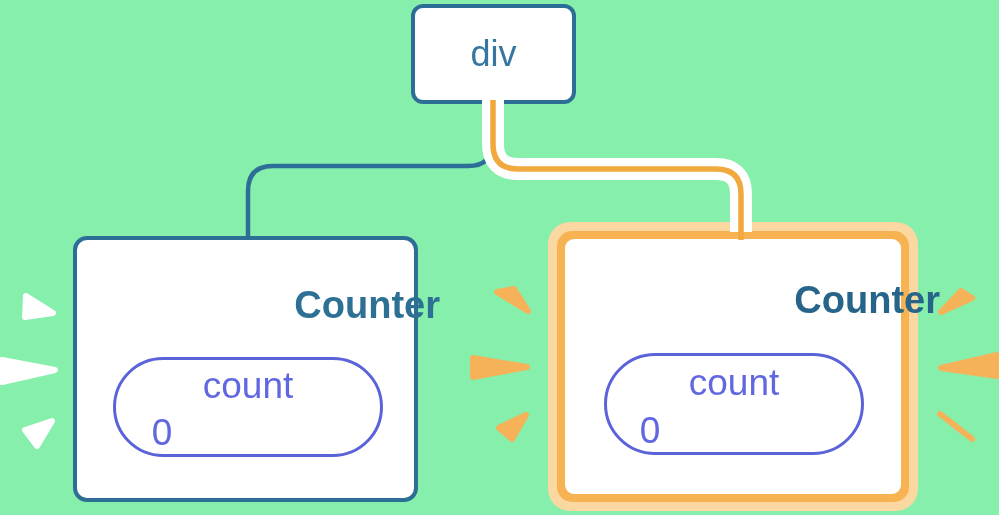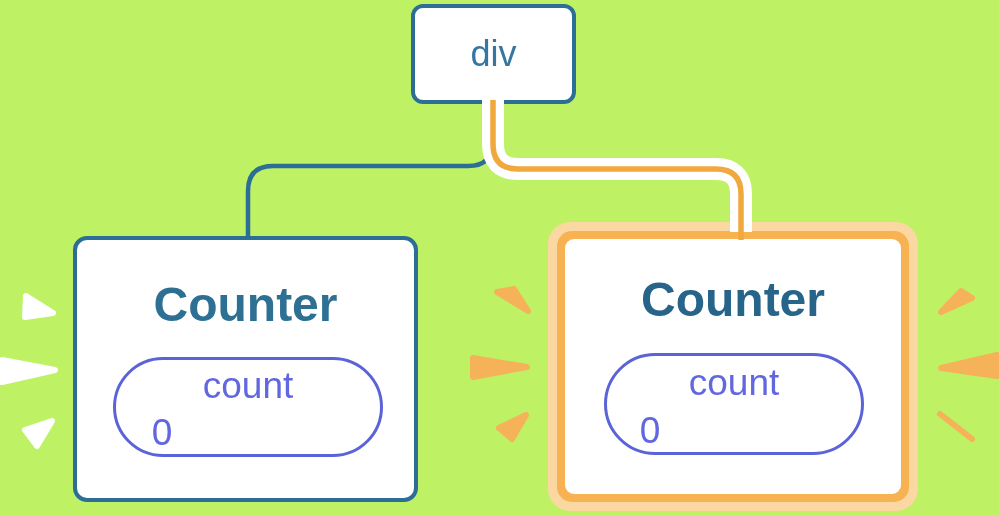--- a/index.html
+++ b/index.html
@@ -1,18 +1,18 @@
 <!DOCTYPE html>
 <html><head>
 <meta charset="utf-8">
 <style>
   html,body{margin:0;padding:0;background:#3b4c55;}
   .canvas{
     position:relative;width:999px;height:515px;overflow:hidden;
-    background:#bef264;
+    background:#86efac;
     font-family:"Liberation Sans", sans-serif;
   }
   .canvas *{box-sizing:border-box;}
   .node-div{
     position:absolute;left:411px;top:4px;width:165px;height:100px;
     background:#ffffff;border:4px solid #2D6E96;border-radius:12px;
     display:flex;align-items:center;justify-content:center;
     font-size:36px;font-weight:500;color:#3577A1;z-index:1;
   }
   .edges{position:absolute;left:0;top:0;width:999px;height:515px;z-index:3;pointer-events:none;}
@@ -20,21 +20,21 @@
     position:absolute;left:73px;top:236px;width:345px;height:266px;
     background:#ffffff;border:4px solid #2D6E96;border-radius:14px;z-index:2;
   }
   .card-right{
     position:absolute;left:548px;top:222px;width:370px;height:289px;
     background:#FBD7A2;border-radius:22px;padding:9px;z-index:2;
   }
   .card-right-mid{width:100%;height:100%;background:#F7B351;border-radius:15px;padding:8px;}
   .card-right-inner{width:100%;height:100%;background:#ffffff;border-radius:9px;}
   .title{
-    position:absolute;text-align:center;line-height:38px;font-size:48px;z-index:4;
+    position:absolute;text-align:right;line-height:38px;font-size:38px;z-index:4;margin-left:22px;
   }
   .title-left{left:73px;width:345px;top:286px;font-weight:600;color:#2E7094;}
   .title-right{left:548px;width:370px;top:281px;font-weight:700;color:#27648A;}
   .pill{
     position:absolute;display:flex;background:#ffffff;
     border:3px solid #5B63D8;border-radius:60px;z-index:4;
     color:#6167E0;font-size:37px;flex-direction:column;
   }
   .pill-left{left:113px;top:357px;width:270px;height:100px;}
   .pill-right{left:604px;top:353px;width:260px;height:102px;}

